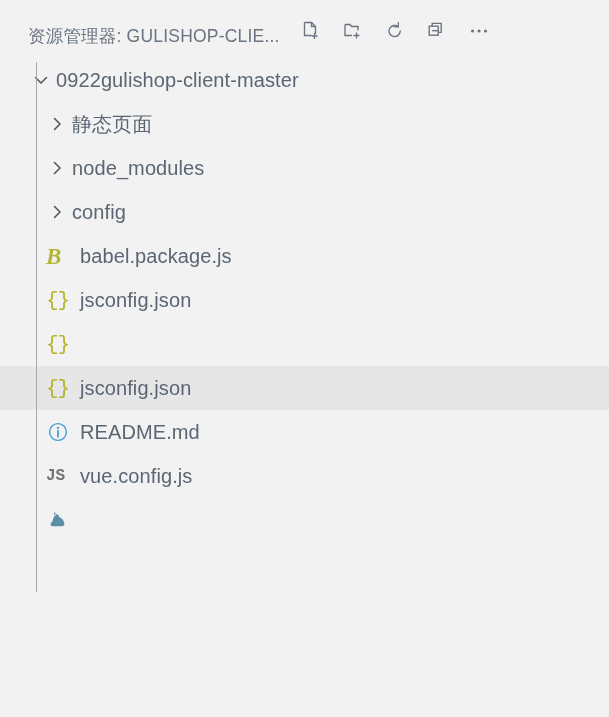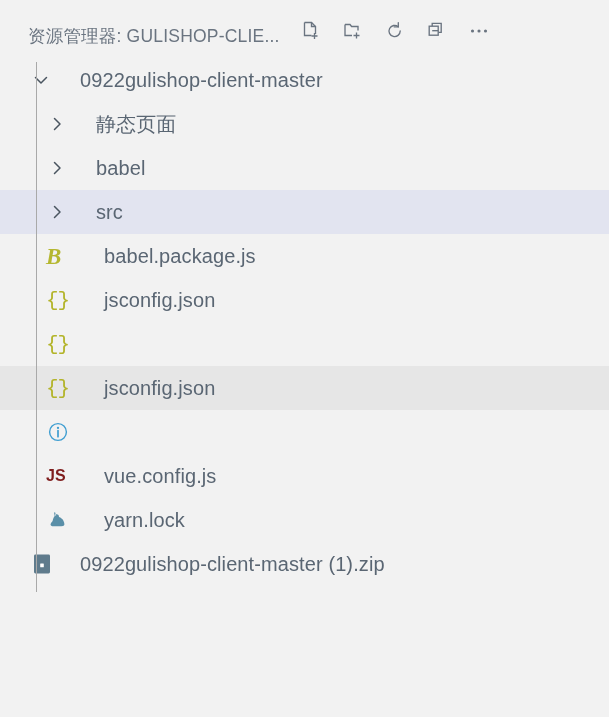--- a/index.html
+++ b/index.html
@@ -62,21 +62,20 @@
     background: #a9a9a9;
     z-index: 2;
   }
   .row {
     position: relative;
     height: 44px;
     display: flex;
     align-items: center;
     cursor: pointer;
     z-index: 1;
-    gap: 24px;
   }
   .row.depth0 { padding-left: 30px; }
   .row.depth1 { padding-left: 46px; }
   .row.focused { background: #e2e4f0; }
   .row.hovered  { background: #e6e6e6; }
 
   .twisty {
     width: 26px;
     height: 44px;
     display: flex;
@@ -111,23 +110,24 @@
   .icon-babel {
     font-size: 23px;
     color: #b5b730;
     font-family: "Liberation Serif", serif;
     font-style: italic;
     font-weight: bold;
     line-height: 1;
   }
   .icon-js {
     font-size: 16px;
-    color: #7f1d1d;
+    color: #737373;
     font-weight: bold;
     line-height: 1;
+    font-family: Liberation Mono, monospace;
   }
 </style>
 </head>
 <body>
 
 <div class="explorer-header">
   <div class="header-title">资源管理器: GULISHOP-CLIE...</div>
 
   <div class="header-actions">
 
@@ -199,38 +199,38 @@
 
   <div class="row depth1">
     <span class="twisty">
       <svg width="22" height="22" viewBox="0 0 22 22" fill="none" stroke="#4a5560" stroke-width="1.5" stroke-linecap="round" stroke-linejoin="round">
         <path d="M8.5 5.5L14 11l-5.5 5.5"></path>
       </svg>
     </span>
     <span class="label">静态页面</span>
   </div>
 
-
   <div class="row depth1">
     <span class="twisty">
       <svg width="22" height="22" viewBox="0 0 22 22" fill="none" stroke="#4a5560" stroke-width="1.5" stroke-linecap="round" stroke-linejoin="round">
         <path d="M8.5 5.5L14 11l-5.5 5.5"></path>
       </svg>
     </span>
-    <span class="label">babel</span>
-  </div>
-
-  <div class="row depth1 focused">
+    <span class="label">node_modules</span>
+  </div>
+
+  <div class="row depth1">
     <span class="twisty">
       <svg width="22" height="22" viewBox="0 0 22 22" fill="none" stroke="#4a5560" stroke-width="1.5" stroke-linecap="round" stroke-linejoin="round">
         <path d="M8.5 5.5L14 11l-5.5 5.5"></path>
       </svg>
     </span>
-    <span class="label">src</span>
-  </div>
+    <span class="label">config</span>
+  </div>
+
 
 
   <div class="row depth1">
     <span class="ficon">
       <span class="icon-babel">B</span>
     </span>
     <span class="label">babel.package.js</span>
   </div>
 
   <div class="row depth1">
@@ -254,42 +254,33 @@
   </div>
 
   <div class="row depth1">
     <span class="ficon">
       <svg width="24" height="24" viewBox="0 0 24 24">
         <circle cx="12" cy="12" r="8.4" fill="none" stroke="#3f9ed1" stroke-width="1.4"></circle>
         <circle cx="12" cy="7.9" r="1.15" fill="#3f9ed1"></circle>
         <path d="M12 10.6v6.1" stroke="#3f9ed1" stroke-width="1.7" stroke-linecap="round"></path>
       </svg>
     </span>
+    <span class="label">README.md</span>
   </div>
 
   <div class="row depth1">
     <span class="ficon">
       <span class="icon-js">JS</span>
     </span>
     <span class="label">vue.config.js</span>
   </div>
 
   <div class="row depth1">
     <span class="ficon">
       <svg width="24" height="24" viewBox="0 0 24 24" fill="#5a8fa8">
         <path d="M8.3 4.6c.4-.5 1-.2 1.1.4l.2 1.5c.9-.4 1.9-.3 2.6.3.6.5.9 1.3.8 2.1 1.9.6 3.4 1.9 4.3 3.5.7 1.2 1.1 2.6 1.1 3.9 0 .9-.5 1.5-1.4 1.7-1.1.2-2.4.2-3.6.2H7.6c-1 0-1.8-.1-2.4-.5-.6-.4-.8-1-.6-1.7.2-.8.8-1.5 1.5-2.2.4-.4.6-.9.7-1.5.1-1 .4-2 .9-2.9.3-.5.6-1 1-1.4l-.5-2.1c-.1-.5 0-1 .1-1.3z"></path>
         <path d="M9.2 5.9l.5 1.9" stroke="#f2f2f2" stroke-width=".7" fill="none"></path>
       </svg>
     </span>
-    <span class="label">yarn.lock</span>
-  </div>
-
-  <div class="row depth0">
-    <span class="ficon" style="width:26px;">
-      <svg width="24" height="26" viewBox="0 0 24 26">
-        <rect x="4" y="3.5" width="16" height="19" rx="1.4" fill="#5f7b8c"></rect>
-        <rect x="10.2" y="12.6" width="3.6" height="3.6" rx=".5" fill="#ffffff"></rect>
-      </svg>
-    </span>
-    <span class="label">0922gulishop-client-master (1).zip</span>
-  </div>
+  </div>
+
 
 </div>
 
 </body></html>

